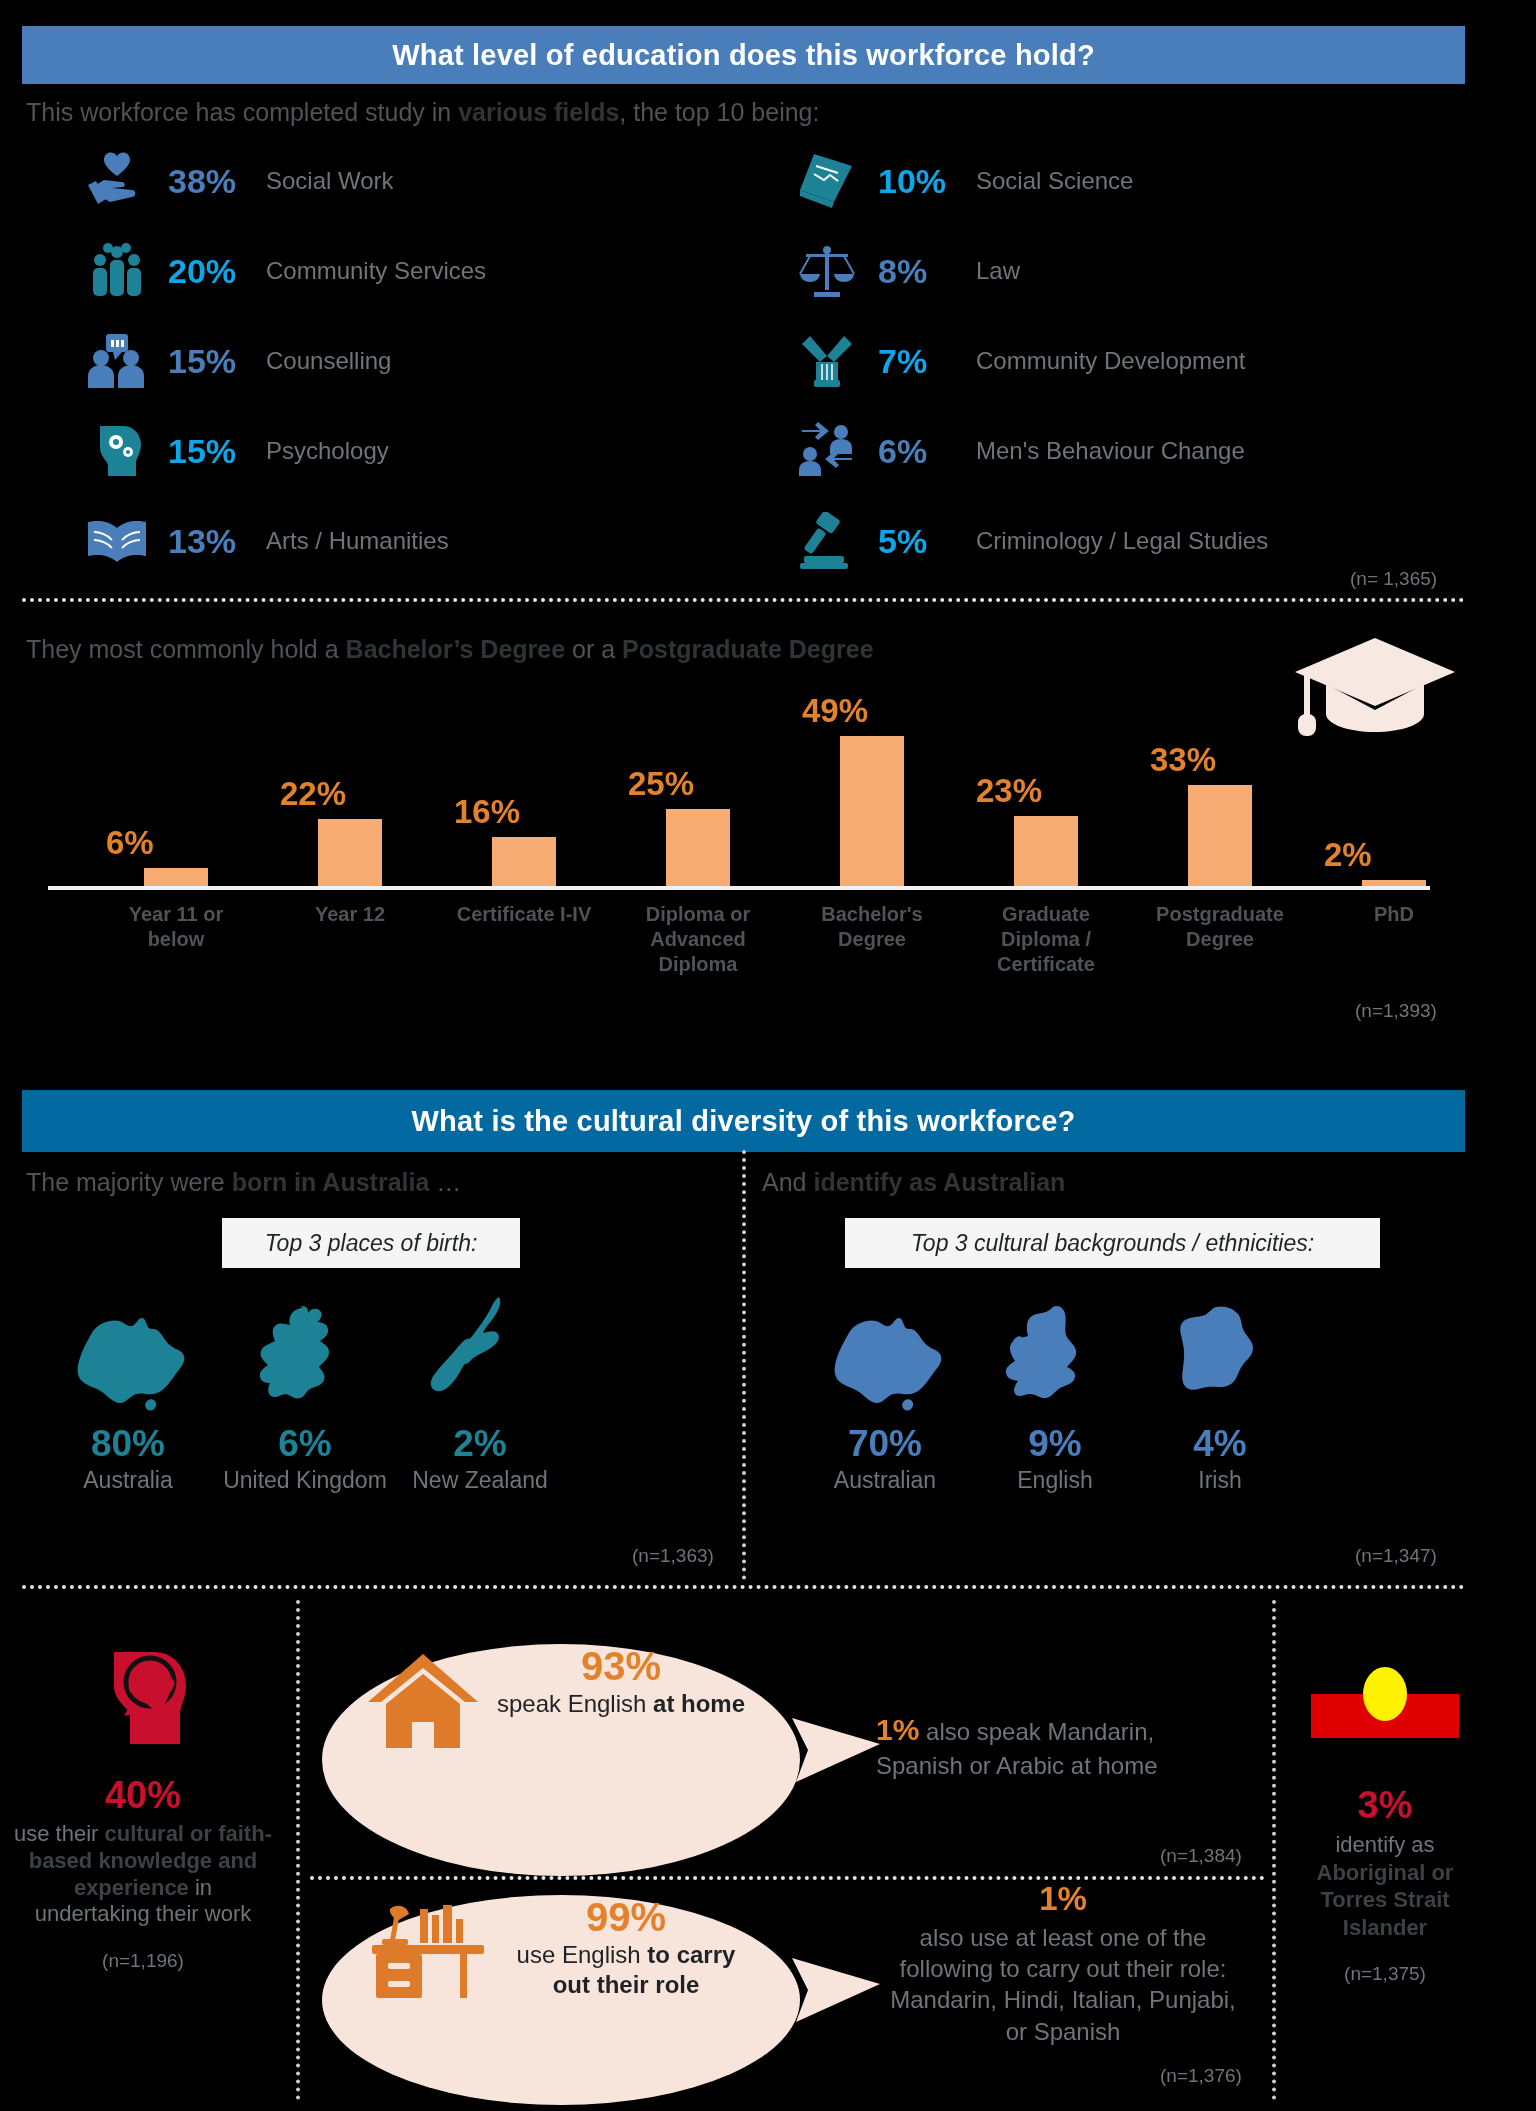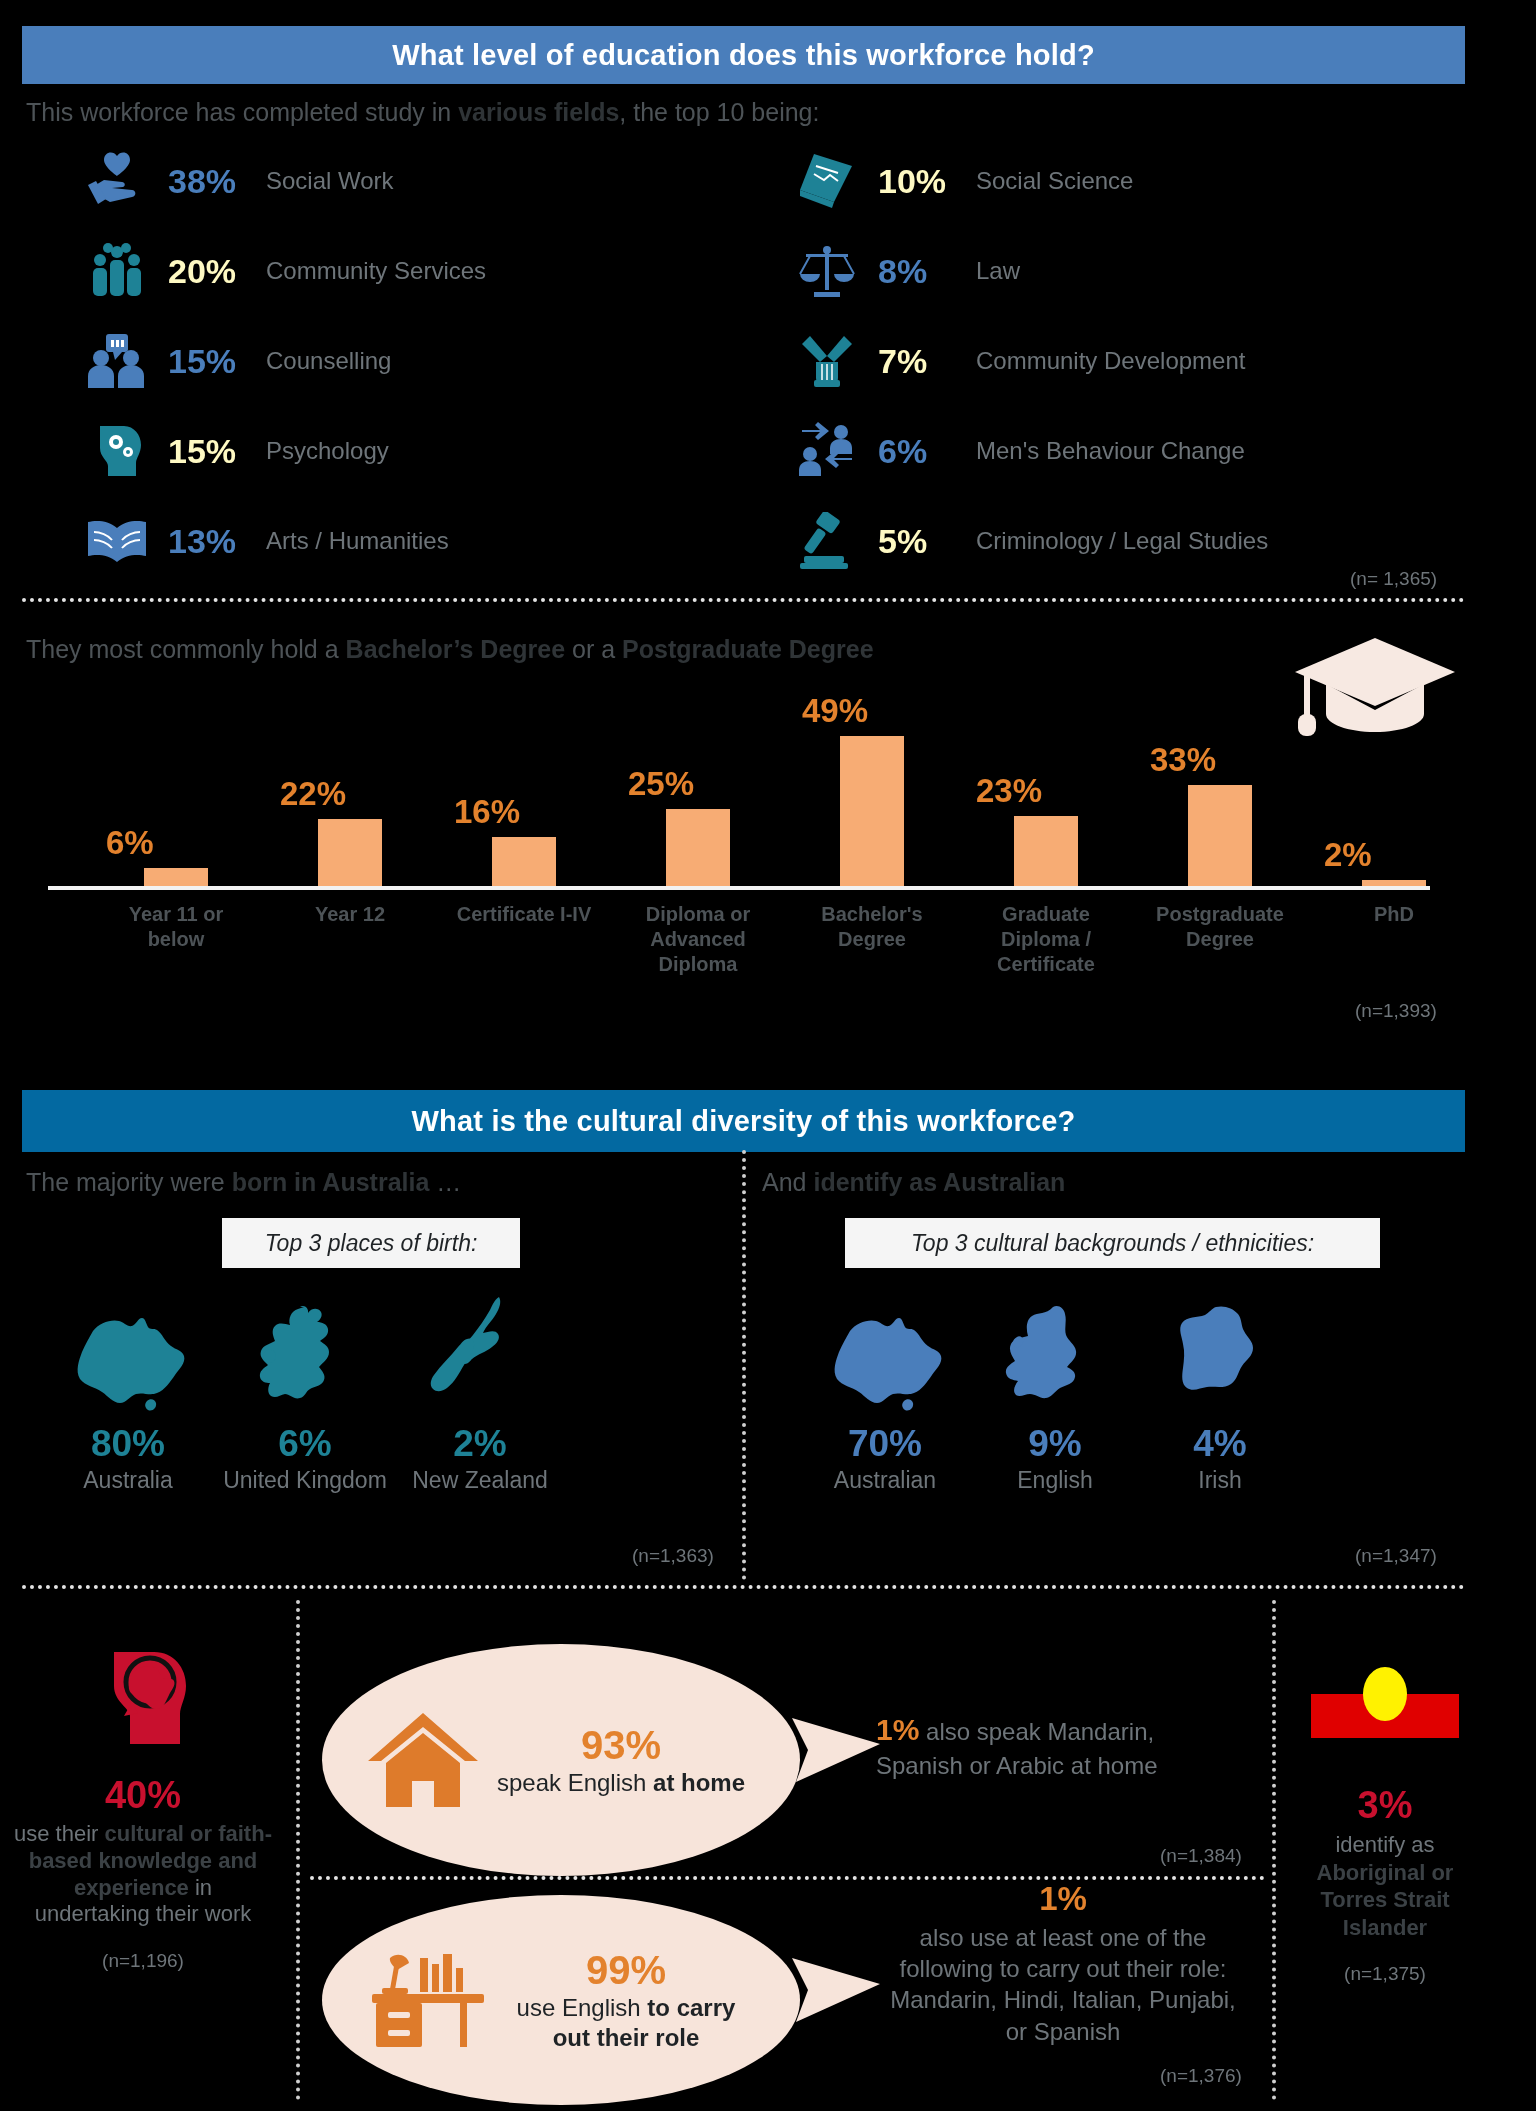--- a/index.html
+++ b/index.html
@@ -25,21 +25,21 @@
     position:absolute; color:#4D5357; font-size:25px; white-space:nowrap;
   }
   .lead b { color:#2F3437; font-weight:bold; }
   .nlabel { position:absolute; color:#6E757A; font-size:19px; white-space:nowrap; }
 
   
   .field-row { position:absolute; display:flex; align-items:center; height:62px; }
   .field-icon { width:74px; height:62px; display:flex; align-items:center; justify-content:center; }
   .field-pct  { width:96px; text-align:left; font-size:34px; font-weight:bold; padding-left:14px; }
   .field-lbl  { font-size:24px; color:#6E757A; white-space:nowrap; padding-left:16px; }
-  .c-blue { color:#4A7EBB; } .c-teal { color:#fef9c3; }
+  .c-blue { color:#4A7EBB; } .c-teal { color:#0ea5e9; }
 
   
   .hdots { position:absolute; height:0; border-top:4px dotted #E3E3E3; }
   .vdots { position:absolute; width:0; border-left:4px dotted #CFCFCF; }
 
   
   #chart { position:absolute; left:40px; top:690px; width:1390px; height:200px; }
   #chart .axis { position:absolute; left:8px; bottom:0; width:1382px; height:4px; background:#F2F2F2; }
   .bar-col { position:absolute; bottom:4px; width:auto; }
   .bar { background:#F7AC74; width:64px; margin:0 auto; }
@@ -61,21 +61,21 @@
 
   
   #brain-block { position:absolute; left:14px; top:1642px; width:258px; text-align:center; }
   #brain-pct { color:#C8102E; font-size:38px; font-weight:bold; margin-top:18px; }
   #brain-txt { color:#6E757A; font-size:22px; line-height:1.22; margin-top:4px; }
   #brain-txt b { color:#3B4145; }
   #brain-n { color:#6E757A; font-size:19px; margin-top:22px; }
 
   .bubble {
     position:absolute; background:#F7E4DA; border-radius:50%;
-    display:flex; align-items:center; justify-content:flex-start;
+    display:flex; justify-content:flex-start;
   }
   .bub-pct { color:#E3822D; font-size:40px; font-weight:bold; text-align:center; }
   .bub-txt { color:#1F2326; font-size:24px; text-align:center; line-height:1.25; }
   .bub-txt b { font-weight:bold; }
 
   .side-note { position:absolute; color:#6E757A; font-size:24px; line-height:1.32; }
   .side-note .hl { color:#E3822D; font-weight:bold; font-size:30px; }
 
   #abor-block { position:absolute; left:1285px; top:1650px; width:200px; text-align:center; }
   #abor-pct { color:#C8102E; font-size:38px; font-weight:bold; }

